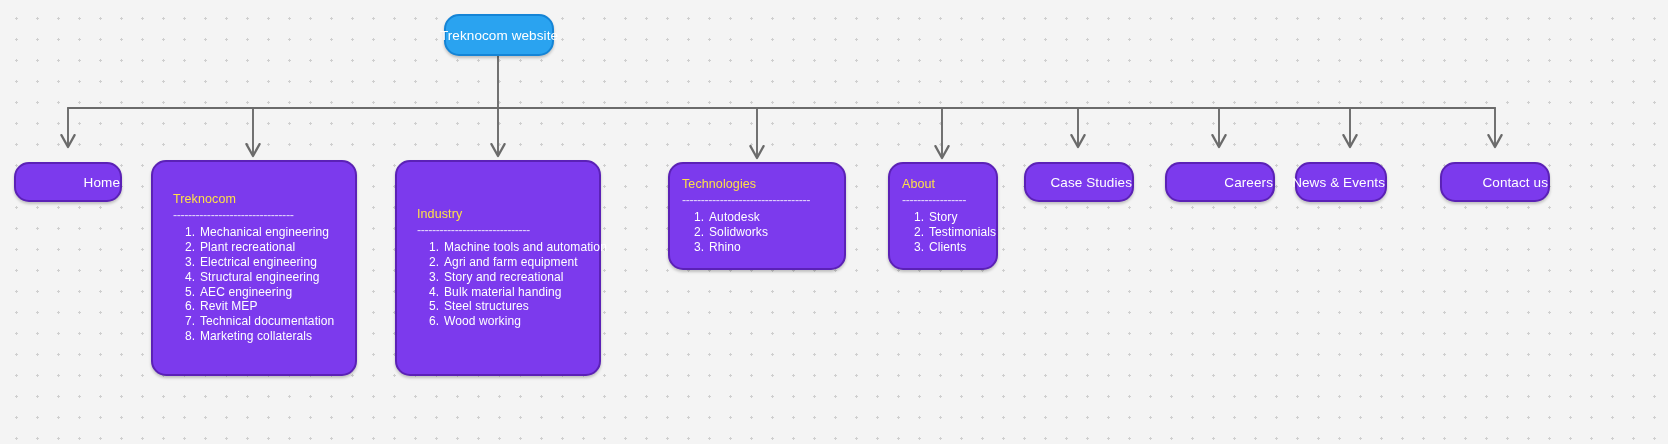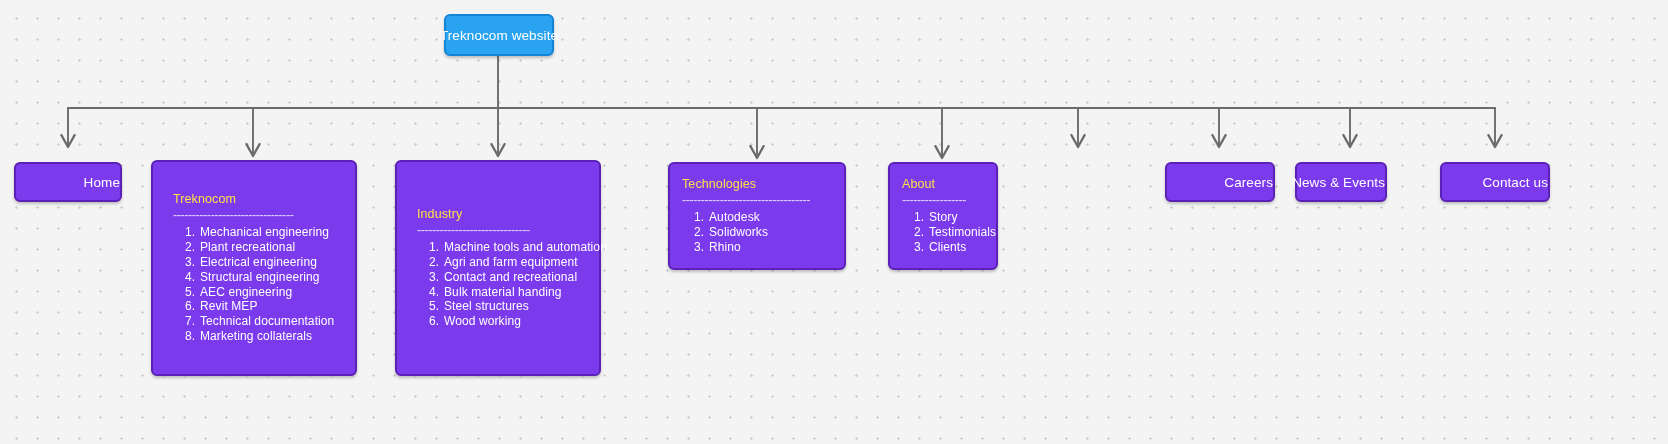--- a/index.html
+++ b/index.html
@@ -28,21 +28,21 @@
     left: 0;
     top: 0;
     width: 1668px;
     height: 444px;
     pointer-events: none;
   }
 
   .node {
     position: absolute;
     box-sizing: border-box;
-    border-radius: 6px;
+    border-radius: 15px;
     color: #ffffff;
   }
 
   
   .root-node {
     background: #2aa3f0;
     border: 2px solid #1484d6;
     box-shadow: 0 2px 3px rgba(0,0,0,0.22);
     display: flex;
     align-items: center;
@@ -176,21 +176,21 @@
       <li><span class="li-num">8.</span><span>Marketing collaterals</span></li>
     </ul>
   </div>
 
   <div class="node card-node" style="left:395px; top:160px; width:206px; height:216px;">
     <div class="card-title">Industry</div>
     <div class="card-rule">------------------------------</div>
     <ul class="card-list">
       <li><span class="li-num">1.</span><span>Machine tools and automation</span></li>
       <li><span class="li-num">2.</span><span>Agri and farm equipment</span></li>
-      <li><span class="li-num">3.</span><span>Contact and recreational</span></li>
+      <li><span class="li-num">3.</span><span>Story and recreational</span></li>
       <li><span class="li-num">4.</span><span>Bulk material handing</span></li>
       <li><span class="li-num">5.</span><span>Steel structures</span></li>
       <li><span class="li-num">6.</span><span>Wood working</span></li>
     </ul>
   </div>
 
   <div class="node card-node" style="left:668px; top:162px; width:178px; height:108px; padding-left:12px;">
     <div class="card-title">Technologies</div>
     <div class="card-rule">----------------------------------</div>
     <ul class="card-list">
@@ -203,20 +203,23 @@
   <div class="node card-node" style="left:888px; top:162px; width:110px; height:108px; padding-left:12px;">
     <div class="card-title">About</div>
     <div class="card-rule">-----------------</div>
     <ul class="card-list">
       <li><span class="li-num">1.</span><span>Story</span></li>
       <li><span class="li-num">2.</span><span>Testimonials</span></li>
       <li><span class="li-num">3.</span><span>Clients</span></li>
     </ul>
   </div>
 
+  <div class="node pill-node" style="left:1024px; top:162px; width:110px; height:40px;">
+    <span class="pill-label">Case Studies</span>
+  </div>
 
   <div class="node pill-node" style="left:1165px; top:162px; width:110px; height:40px;">
     <span class="pill-label">Careers</span>
   </div>
 
   <div class="node pill-node" style="left:1295px; top:162px; width:92px; height:40px;">
     <span class="pill-label">News &amp; Events</span>
   </div>
 
   <div class="node pill-node" style="left:1440px; top:162px; width:110px; height:40px;">

